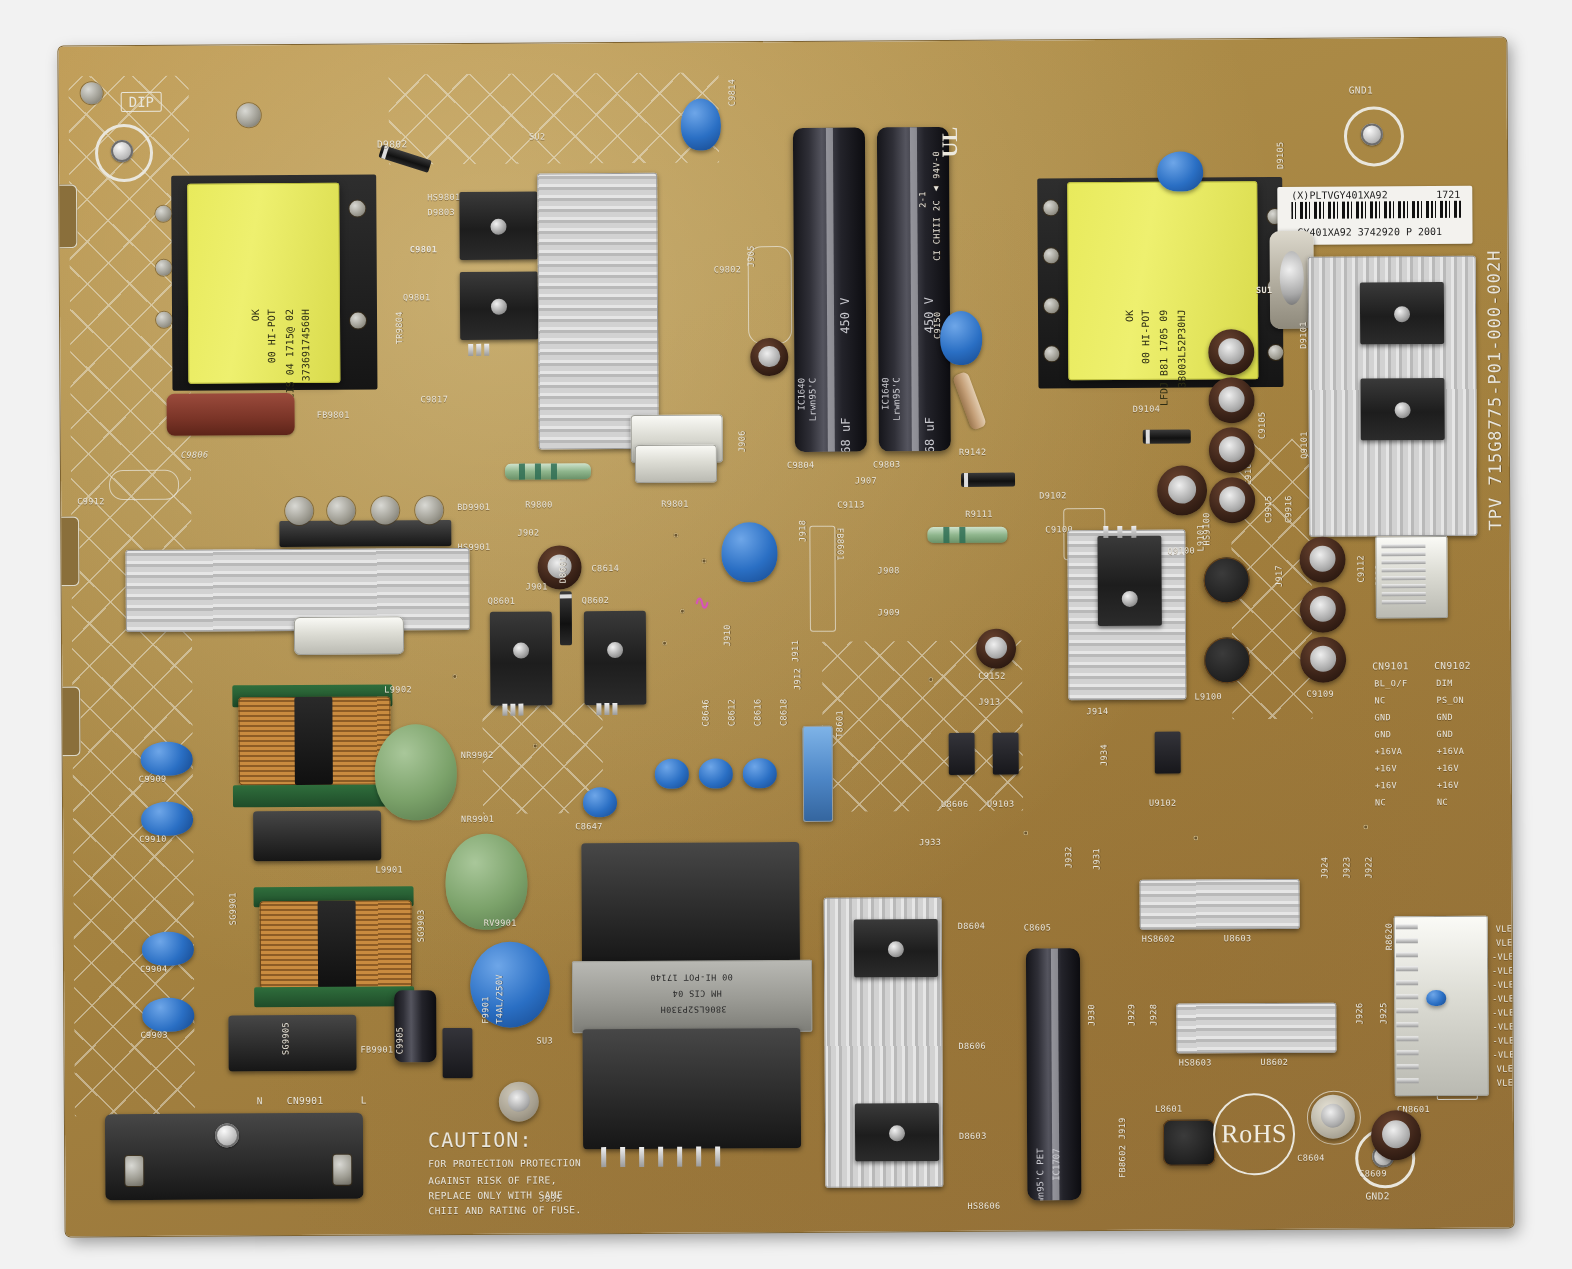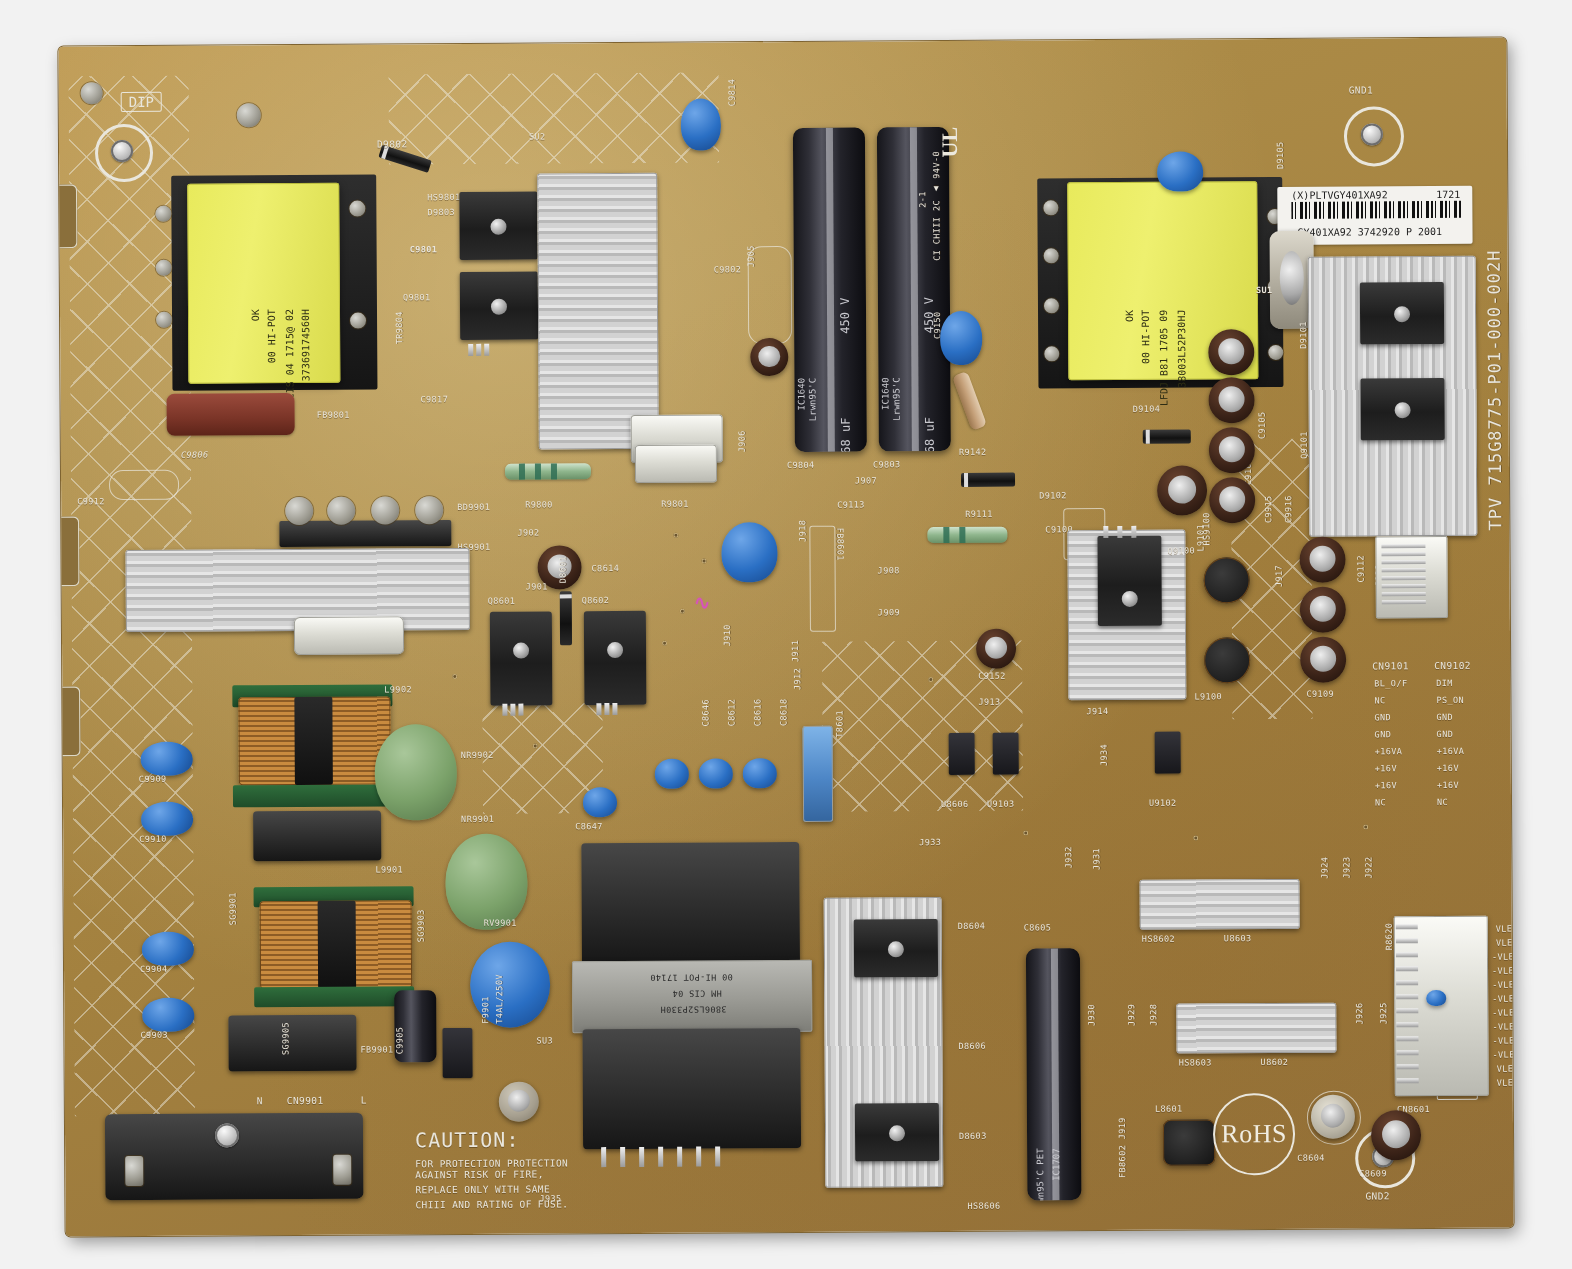--- a/index.html
+++ b/index.html
@@ -477,24 +477,24 @@
           <i style="height:20px;"></i>
           <i style="height:20px;"></i>
           <i style="height:20px;"></i>
           <i style="height:20px;"></i>
           <i style="height:20px;"></i>
           <i style="height:20px;"></i>
           <i style="height:20px;"></i>
         </div>
       <div class="silk xs" style="left:474px;top:1150px;">J935</div>
 
-      <div style="position:absolute;left:350px;top:1084px;">
+      <div style="position:absolute;left:363px;top:1084px;">
         <div class="silk" style="position:relative;font-size:20px;letter-spacing:1px;">CAUTION:</div>
         <div class="silk sm" style="position:relative;margin-top:6px;">FOR PROTECTION PROTECTION</div>
-        <div class="silk sm" style="position:relative;margin-top:0;">AGAINST RISK OF FIRE,</div>
+        <div class="silk sm" style="position:relative;margin-top:6px;">AGAINST RISK OF FIRE,</div>
         <div class="silk sm" style="position:relative;margin-top:4px;">REPLACE ONLY WITH SAME</div>
         <div class="silk sm" style="position:relative;margin-top:4px;">CHIII AND RATING OF FUSE.</div>
       </div>
 
       <div class="diode" style="left:900px;top:432px;width:54px;height:14px;">
         <div class="k"></div>
       </div>
       <div class="silk xs" style="left:978px;top:450px;">D9102</div>
       <div class="outline" style="left:1002px;top:468px;width:40px;height:50px;border-radius:4px;"></div>
       <div class="silk xs" style="left:984px;top:484px;">C9100</div>

